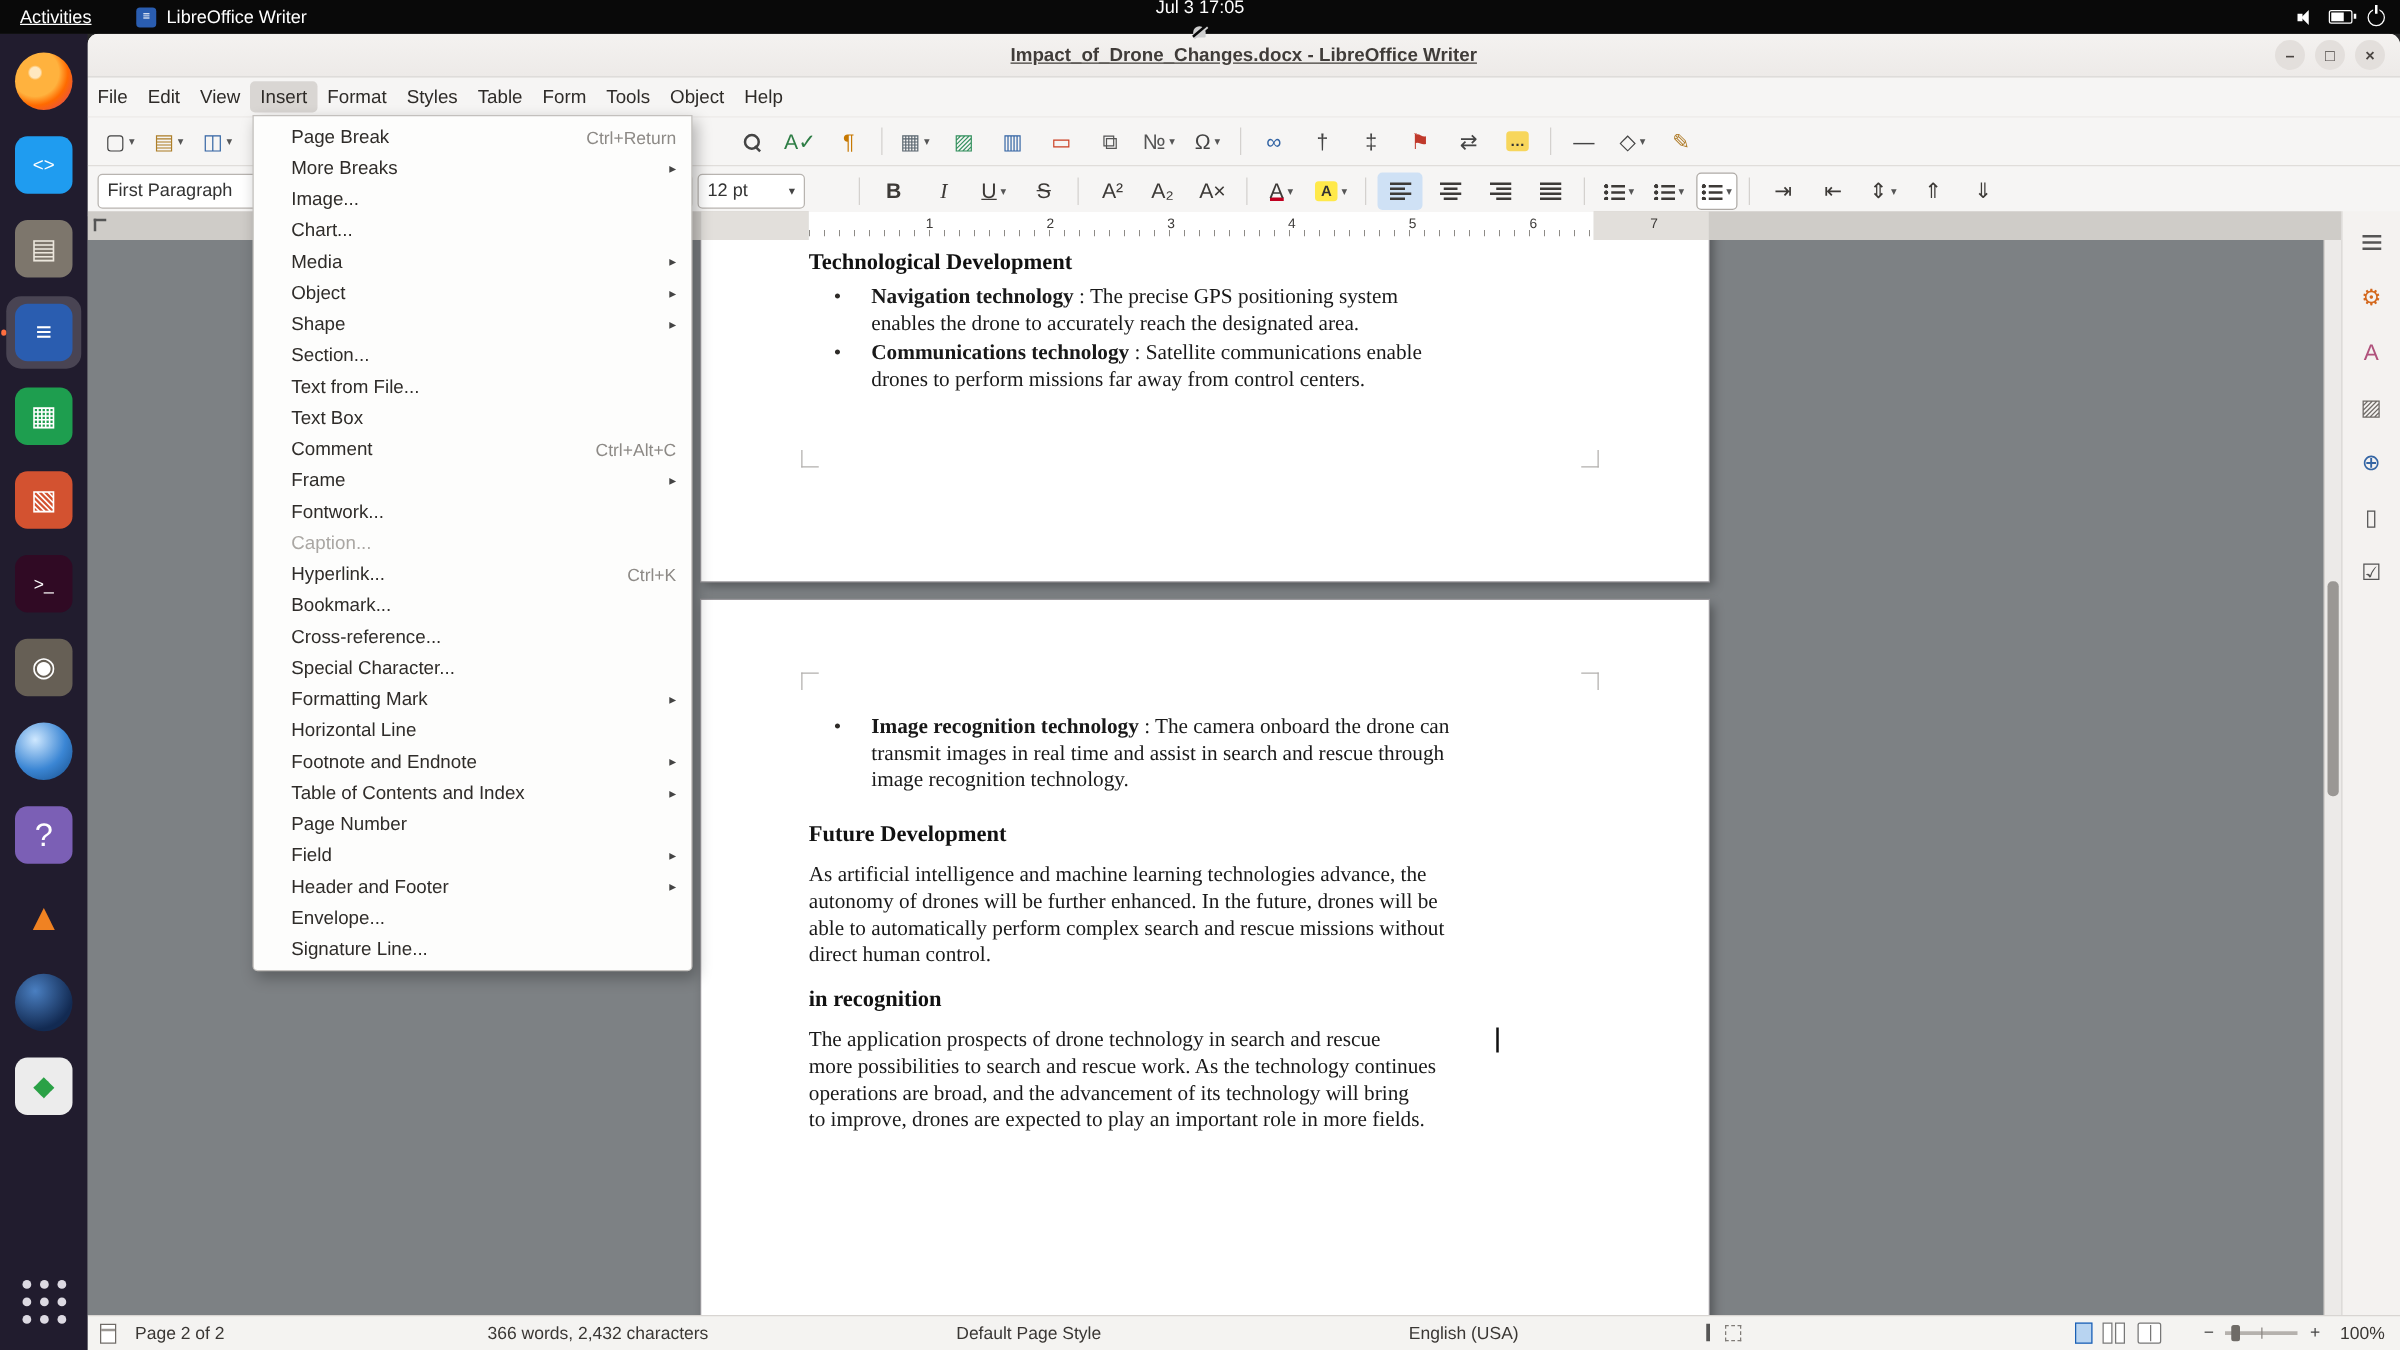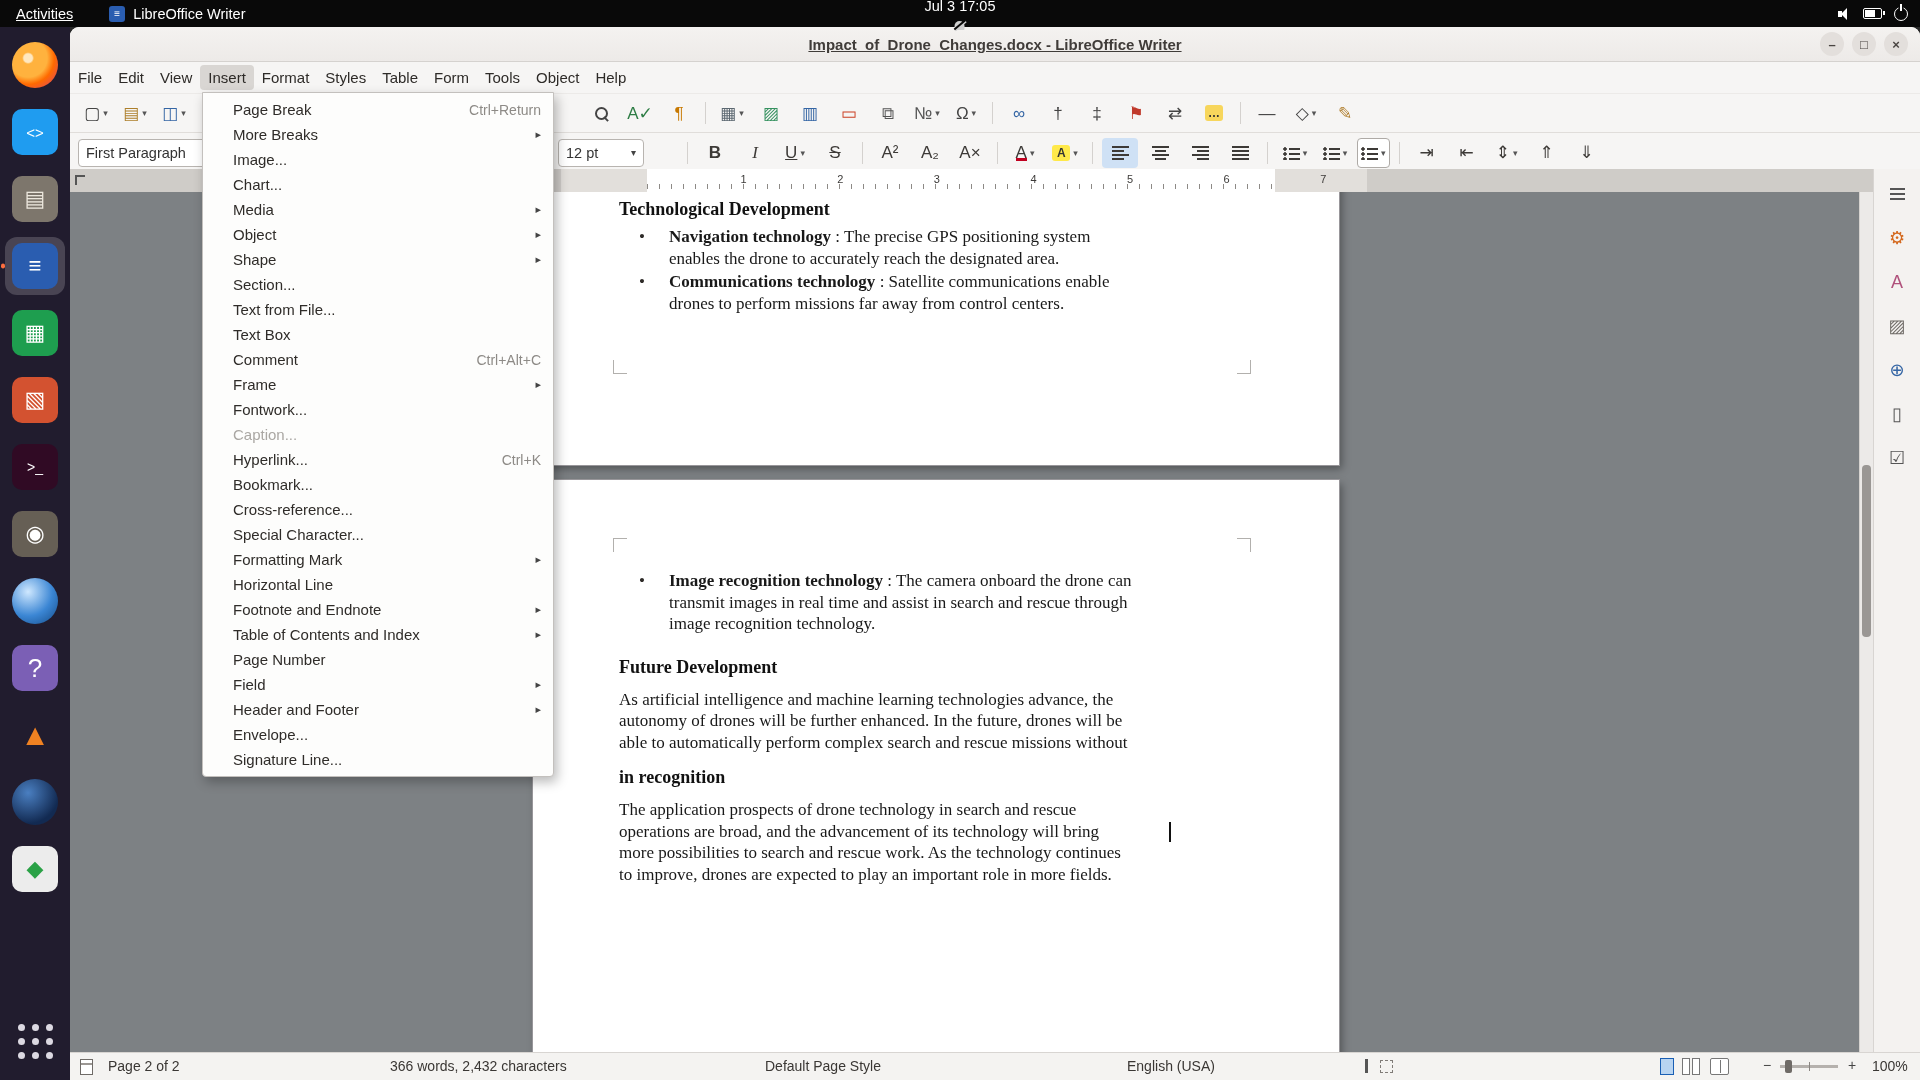--- a/index.html
+++ b/index.html
@@ -99,21 +99,21 @@
   
   #ruler{position:absolute;left:0;top:142px;width:1803px;height:23px;background:#cfccc8;}
   .r-margin{position:absolute;top:0;height:23px;background:#e2dfdb;}
   .r-text{position:absolute;top:0;height:23px;background:#ffffff;}
   .ticks{position:absolute;left:577px;top:15px;width:628px;height:5px;
          background:repeating-linear-gradient(to right,#8d8a86 0 1px,transparent 1px 12px);}
   .rnum{position:absolute;top:4px;font-size:11px;color:#3c3a38;}
   .tabsel{position:absolute;left:5px;top:6px;width:8px;height:8px;border-left:2px solid #555;border-top:2px solid #555;}
   
   #canvas{position:absolute;left:0;top:165px;width:1803px;height:861px;background:#7d8184;overflow:hidden;}
-  .page{position:absolute;left:463px;width:806px;background:#fff;
+  .page{position:absolute;left:491px;width:806px;background:#fff;
         box-shadow:0 0 0 1px #98969a,3px 4px 8px rgba(0,0,0,.35);}
   #page1{top:-40px;height:313px;}
   #page2{top:288px;height:820px;}
   .doc-h{font-family:"Liberation Serif",serif;font-weight:700;font-size:18px;color:#111;height:22px;line-height:22px;white-space:nowrap;}
   .line{font-family:"Liberation Serif",serif;font-size:17px;color:#191919;height:21.5px;line-height:21.5px;white-space:nowrap;}
   .b{font-weight:700;}
   .p1c{position:absolute;left:86px;top:46px;width:640px;}
   .p2c{position:absolute;left:86px;top:90px;width:640px;}
   .li{position:relative;padding-left:50px;margin-bottom:2px;}
   .marker{position:absolute;left:20px;top:0;font-family:"Liberation Serif",serif;font-size:17px;line-height:21.5px;}
@@ -579,26 +579,27 @@
           <div>
               <div class="line">transmit images in real time and assist in search and rescue through</div>
               <div class="line">image recognition technology.</div>
             </div>
         </div>
         <div class="doc-h h-fut">Future Development</div>
         <div class="par">
             <div class="line">As artificial intelligence and machine learning technologies advance, the</div>
             <div class="line">autonomy of drones will be further enhanced. In the future, drones will be</div>
             <div class="line">able to automatically perform complex search and rescue missions without</div>
+            <div class="line">direct human control.</div>
           </div>
         <div class="doc-h h-con">in recognition</div>
         <div class="par">
             <div class="line">The application prospects of drone technology in search and rescue</div>
+            <div class="line">more possibilities to search and rescue work. As the technology continues</div>
             <div class="line">operations are broad, and the advancement of its technology will bring</div>
-            <div class="line">more possibilities to search and rescue work. As the technology continues</div>
             <div class="line">to improve, drones are expected to play an important role in more fields.</div>
           </div>
       </div>
       <div id="caret"></div>
     </div>
 
     <div id="vscroll">
       <div id="vthumb"></div>
     </div>
   </div>

